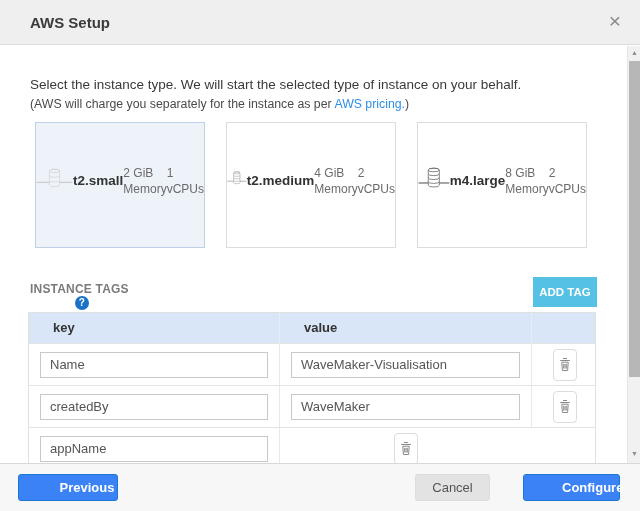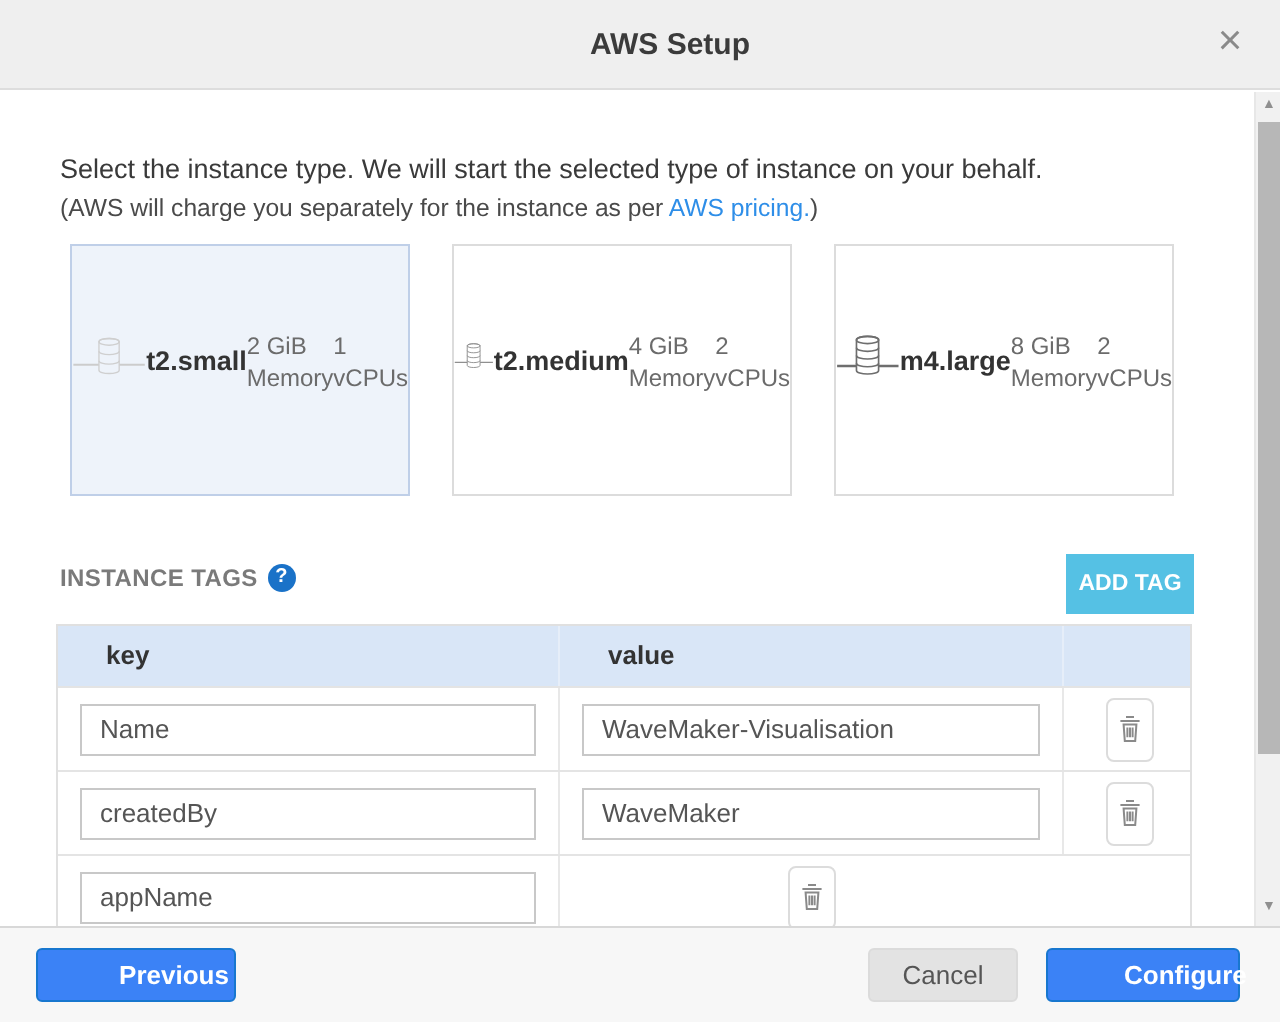--- a/index.html
+++ b/index.html
@@ -2,21 +2,21 @@
 <html><head>
 <meta charset="utf-8">
 <style>
   * { margin:0; padding:0; box-sizing:border-box; }
   html,body { width:640px; height:511px; }
   body { font-family:"Liberation Sans", sans-serif; background:#fff; }
   .dialog { position:relative; width:640px; height:511px; background:#fff; overflow:hidden; }
 
   
   .hdr { position:absolute; top:0; left:0; right:0; height:45px; background:#efefef;
-         border-bottom:1px solid #dddddd; display:flex; align-items:center;justify-content:center; }
+         border-bottom:1px solid #dddddd; display:flex; align-items:center; }
   .hdr-title { margin-left:30px; font-size:15px; font-weight:bold; color:#3b3b3b; }
   .hdr-close { position:absolute; right:12px; top:8px; width:26px; height:26px;
                font-size:21px; line-height:26px; text-align:center; color:#8a8a8a; cursor:pointer; }
 
   
   .content { position:absolute; top:46px; left:0; right:0; height:417px; overflow:hidden; background:#fff; }
 
   .intro1 { position:absolute; top:31px; left:30px; font-size:13.5px; color:#3a3a3a; }
   .intro2 { position:absolute; top:51px; left:30px; font-size:12.3px; color:#4a4a4a; }
   .intro2 a { color:#2e8ee8; text-decoration:none; }
@@ -28,21 +28,21 @@
           padding-bottom:9px; cursor:pointer; }
   .card.selected { background:#eef3fa; border-color:#bfcfe8; }
   .card svg { display:block; margin-bottom:5px; }
   .card.selected svg .cyl-fill { fill:#eef3fa; }
   svg .cyl-fill { fill:#ffffff; }
   .card-name { font-size:13.5px; font-weight:bold; color:#333; line-height:17px; }
   .card-mem, .card-cpu { font-size:12px; color:#6b6b6b; line-height:16px; }
 
   
   .tags-label { position:absolute; top:236px; left:30px; font-size:12px; font-weight:bold;
-                color:#7a7a7a; letter-spacing:.2px; display:flex; align-items:center; }
+                color:#7a7a7a; letter-spacing:.2px; display:flex; align-items:center;flex-direction:column; }
   .help-icon { display:inline-block; width:14px; height:14px; margin-left:5px; border-radius:50%;
                background:#1a72c8; color:#fff; font-size:10px; font-weight:bold; text-align:center;
                line-height:14px; cursor:pointer; }
   .add-tag-btn { position:absolute; top:231px; left:533px; width:64px; height:30px;
                  background:#55c1e4; border:none; border-radius:0; color:#fff;
                  font-size:11.5px; font-weight:bold; font-family:inherit; cursor:pointer; }
 
   
   .tag-table { position:absolute; top:266px; left:28px; width:568px;
                border:1px solid #e0e0e0; border-bottom:none; }
@@ -75,21 +75,21 @@
 
   
   .ftr { position:absolute; left:0; right:0; bottom:0; height:48px; background:#f7f7f7;
          border-top:1px solid #d8d8d8; display:flex; align-items:center; }
   .btn { height:27px; border-radius:3px; font-size:13px; font-weight:bold;
          font-family:inherit; cursor:pointer; }
   .btn-blue { background:#3b82f6; border:1px solid #1877cf; color:#fff;padding-left:38px; }
   .btn-prev { margin-left:18px; width:100px; }
   .btn-cancel { margin-left:auto; width:75px; background:#e3e3e3; border:1px solid #dbdbdb;
                 color:#555; font-weight:normal; }
-  .btn-conf { margin-left:14px; margin-right:20px; width:97px; }
+  .btn-conf { margin-left:33px; margin-right:20px; width:97px; }
 </style>
 </head>
 <body>
 
 <div class="dialog">
 
   <div class="hdr">
     <span class="hdr-title">AWS Setup</span>
     <span class="hdr-close">×</span>
   </div>

